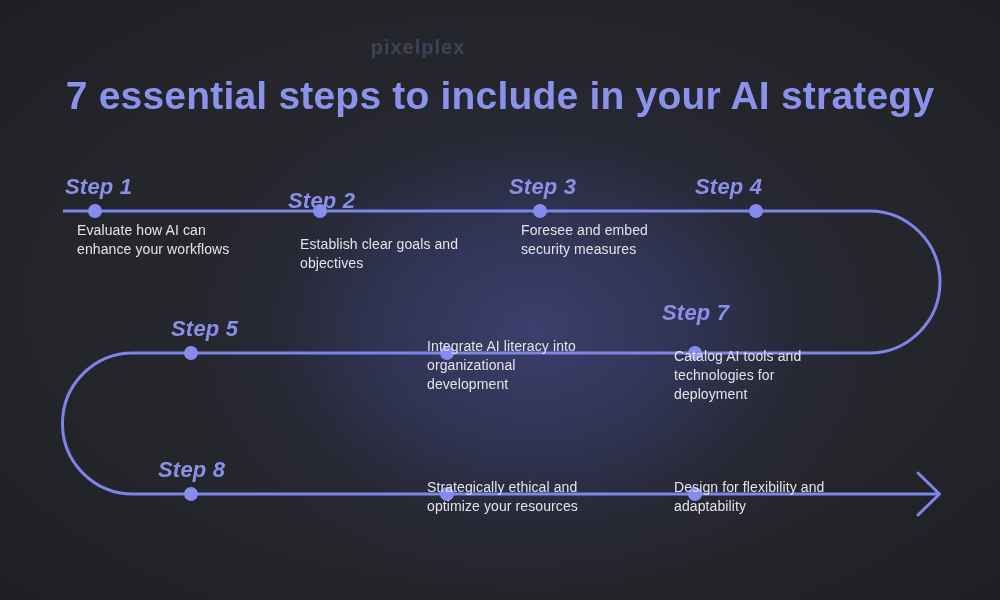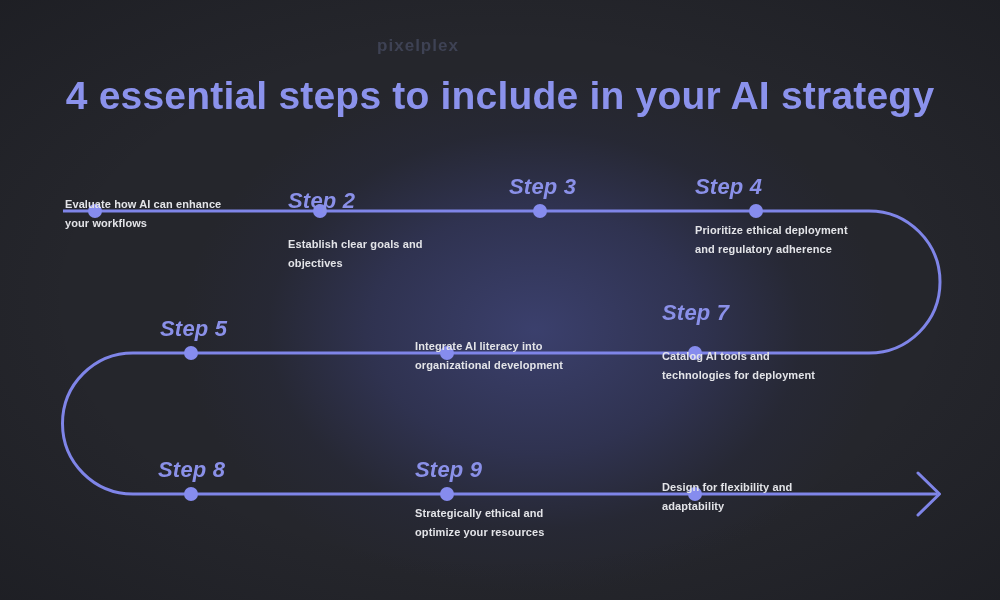--- a/index.html
+++ b/index.html
@@ -26,102 +26,102 @@
       var(--background);
   }
   .vignette{
     position:absolute;inset:0;pointer-events:none;
     background:radial-gradient(ellipse 78% 78% at 50% 50%,
       rgba(0,0,0,0) 55%, rgba(14,15,19,0.38) 100%);
   }
   .logo{
     position:absolute;top:36px;left:0;width:836px;
     text-align:center;
-    font-size:17px;font-weight:600;letter-spacing:1px;
+    font-size:20px;font-weight:600;letter-spacing:1px;
     color:var(--logo);
   }
   .title{
     position:absolute;top:74px;left:0;width:1000px;
     text-align:center;
     font-size:39px;font-weight:700;letter-spacing:0.2px;
     color:var(--title);
   }
   svg.timeline{position:absolute;left:0;top:0;pointer-events:none;}
   .timeline-stroke{stroke:var(--accent);stroke-width:3;fill:none;}
   .timeline-dot{fill:var(--dot);}
   .step{position:absolute;}
   .step-label{
     font-size:22px;line-height:26px;font-weight:700;font-style:italic;
     color:var(--heading);letter-spacing:0.2px;
   }
   .step-desc{
     margin-top:21px;
-    font-size:11px;line-height:19px;font-weight:700;
-    color:var(--body-text);letter-spacing:0.1px;
+    font-size:14px;line-height:19px;font-weight:400;
+    color:var(--body-text);letter-spacing:0.1px;margin-left:12px;
   }
 </style>
 </head>
 <body>
 
 <div class="vignette"></div>
 
 <div class="logo">pixelplex</div>
 
-<div class="title">4 essential steps to include in your AI strategy</div>
+<div class="title">7 essential steps to include in your AI strategy</div>
 
 <svg class="timeline" width="1000" height="600" viewBox="0 0 1000 600">
   <path class="timeline-stroke" d="M 63 211 H 869 A 71 71 0 0 1 869 353 H 133 A 70.5 70.5 0 0 0 133 494 H 937"></path>
   <polyline class="timeline-stroke" points="918,473 939.5,494 918,515" stroke-linecap="round" stroke-linejoin="round"></polyline>
   <circle class="timeline-dot" cx="95" cy="211" r="7"></circle>
   <circle class="timeline-dot" cx="320" cy="211" r="7"></circle>
   <circle class="timeline-dot" cx="540" cy="211" r="7"></circle>
   <circle class="timeline-dot" cx="756" cy="211" r="7"></circle>
   <circle class="timeline-dot" cx="191" cy="353" r="7"></circle>
   <circle class="timeline-dot" cx="447" cy="353" r="7"></circle>
   <circle class="timeline-dot" cx="695" cy="353" r="7"></circle>
   <circle class="timeline-dot" cx="191" cy="494" r="7"></circle>
   <circle class="timeline-dot" cx="447" cy="494" r="7"></circle>
   <circle class="timeline-dot" cx="695" cy="494" r="7"></circle>
 </svg>
 
 <div class="step" style="left:65px;top:174px">
+  <div class="step-label">Step 1</div>
   <div class="step-desc" style="max-width:160px">Evaluate how AI can enhance your workflows</div>
 </div>
 
 <div class="step" style="left:288px;top:188px">
   <div class="step-label">Step 2</div>
   <div class="step-desc" style="max-width:160px">Establish clear goals and objectives</div>
 </div>
 
 <div class="step" style="left:509px;top:174px">
   <div class="step-label">Step 3</div>
+  <div class="step-desc" style="max-width:160px">Foresee and embed security measures</div>
 </div>
 
 <div class="step" style="left:695px;top:174px">
   <div class="step-label">Step 4</div>
-  <div class="step-desc" style="max-width:165px">Prioritize ethical deployment and regulatory adherence</div>
 </div>
 
-<div class="step" style="left:160px;top:316px">
+<div class="step" style="left:171px;top:316px">
   <div class="step-label">Step 5</div>
 </div>
 
 <div class="step" style="left:415px;top:316px">
   <div class="step-desc" style="max-width:155px">Integrate AI literacy into organizational development</div>
 </div>
 
 <div class="step" style="left:662px;top:300px">
   <div class="step-label">Step 7</div>
   <div class="step-desc" style="max-width:155px">Catalog AI tools and technologies for deployment</div>
 </div>
 
 <div class="step" style="left:158px;top:457px">
   <div class="step-label">Step 8</div>
 </div>
 
 <div class="step" style="left:415px;top:457px">
-  <div class="step-label">Step 9</div>
   <div class="step-desc" style="max-width:165px">Strategically ethical and optimize your resources</div>
 </div>
 
 <div class="step" style="left:662px;top:457px">
   <div class="step-desc" style="max-width:160px">Design for flexibility and adaptability</div>
 </div>
 
 </body></html>

